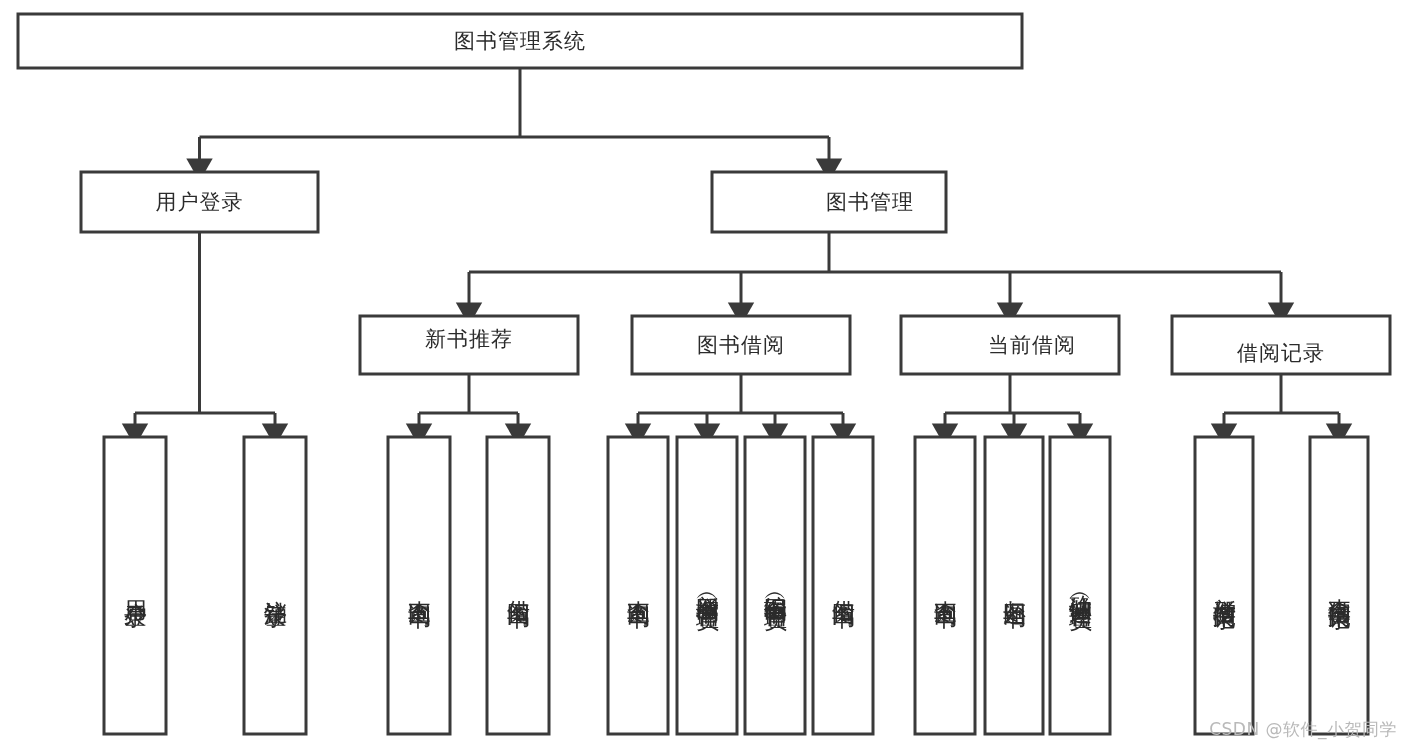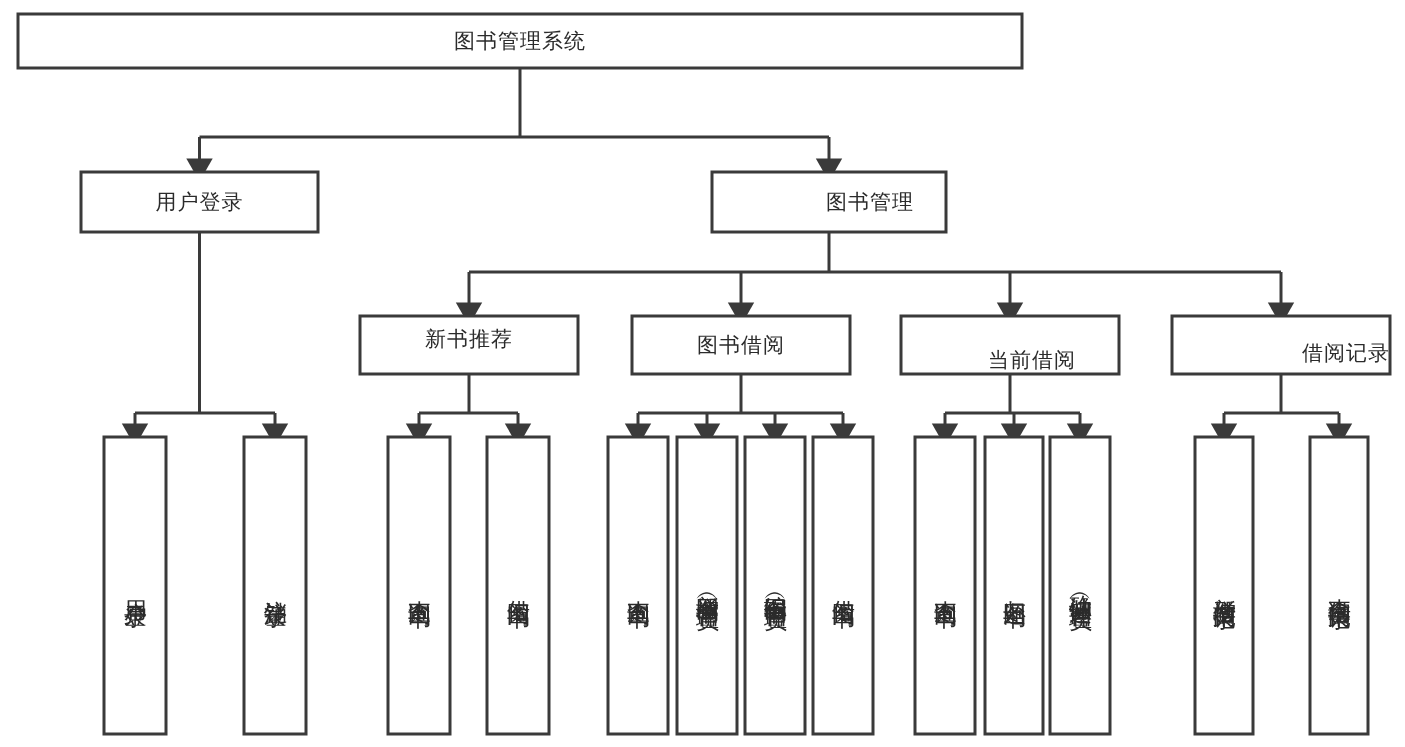--- a/index.html
+++ b/index.html
@@ -158,24 +158,24 @@
       </div>
       <div class="htext-wrap" style="left: 736px; top: 172px; width: 268px; height: 60px;">
         <span class="htext">图书管理</span>
       </div>
       <div class="htext-wrap" style="left: 360px; top: 316px; width: 218px; height: 46px;">
         <span class="htext">新书推荐</span>
       </div>
       <div class="htext-wrap" style="left: 632px; top: 316px; width: 218px; height: 58px; align-items: center;">
         <span class="htext">图书借阅</span>
       </div>
-      <div class="htext-wrap" style="left: 901px; top: 316px; width: 262px; height: 58px; margin-top: 15px;">
+      <div class="htext-wrap" style="left: 901px; top: 316px; width: 262px; height: 58px;">
         <span class="htext">当前借阅</span>
       </div>
-      <div class="htext-wrap" style="left: 1172px; top: 316px; width: 218px; height: 74px; justify-content: flex-end;">
+      <div class="htext-wrap" style="left: 1172px; top: 316px; width: 218px; height: 74px;">
         <span class="htext">借阅记录</span>
       </div>
       <div class="vtext-wrap" style="left: 104px; top: 437px; width: 62px; height: 297px;">
         <span class="vtext">用户登录</span>
       </div>
       <div class="vtext-wrap" style="left: 244px; top: 437px; width: 62px; height: 297px;">
         <span class="vtext">注销登录</span>
       </div>
       <div class="vtext-wrap" style="left: 388px; top: 437px; width: 62px; height: 297px;">
         <span class="vtext">查询图书</span>
@@ -205,13 +205,14 @@
         <span class="vtext">确认归还（管理员）</span>
       </div>
       <div class="vtext-wrap" style="left: 1195px; top: 437px; width: 58px; height: 297px;">
         <span class="vtext">新增借阅记录</span>
       </div>
       <div class="vtext-wrap" style="left: 1310px; top: 437px; width: 58px; height: 297px;">
         <span class="vtext">查询借阅记录</span>
       </div>
     </div>
 
+  <div id="watermark">CSDN @软件_小贺同学</div>
 </div>
 
 </body></html>

